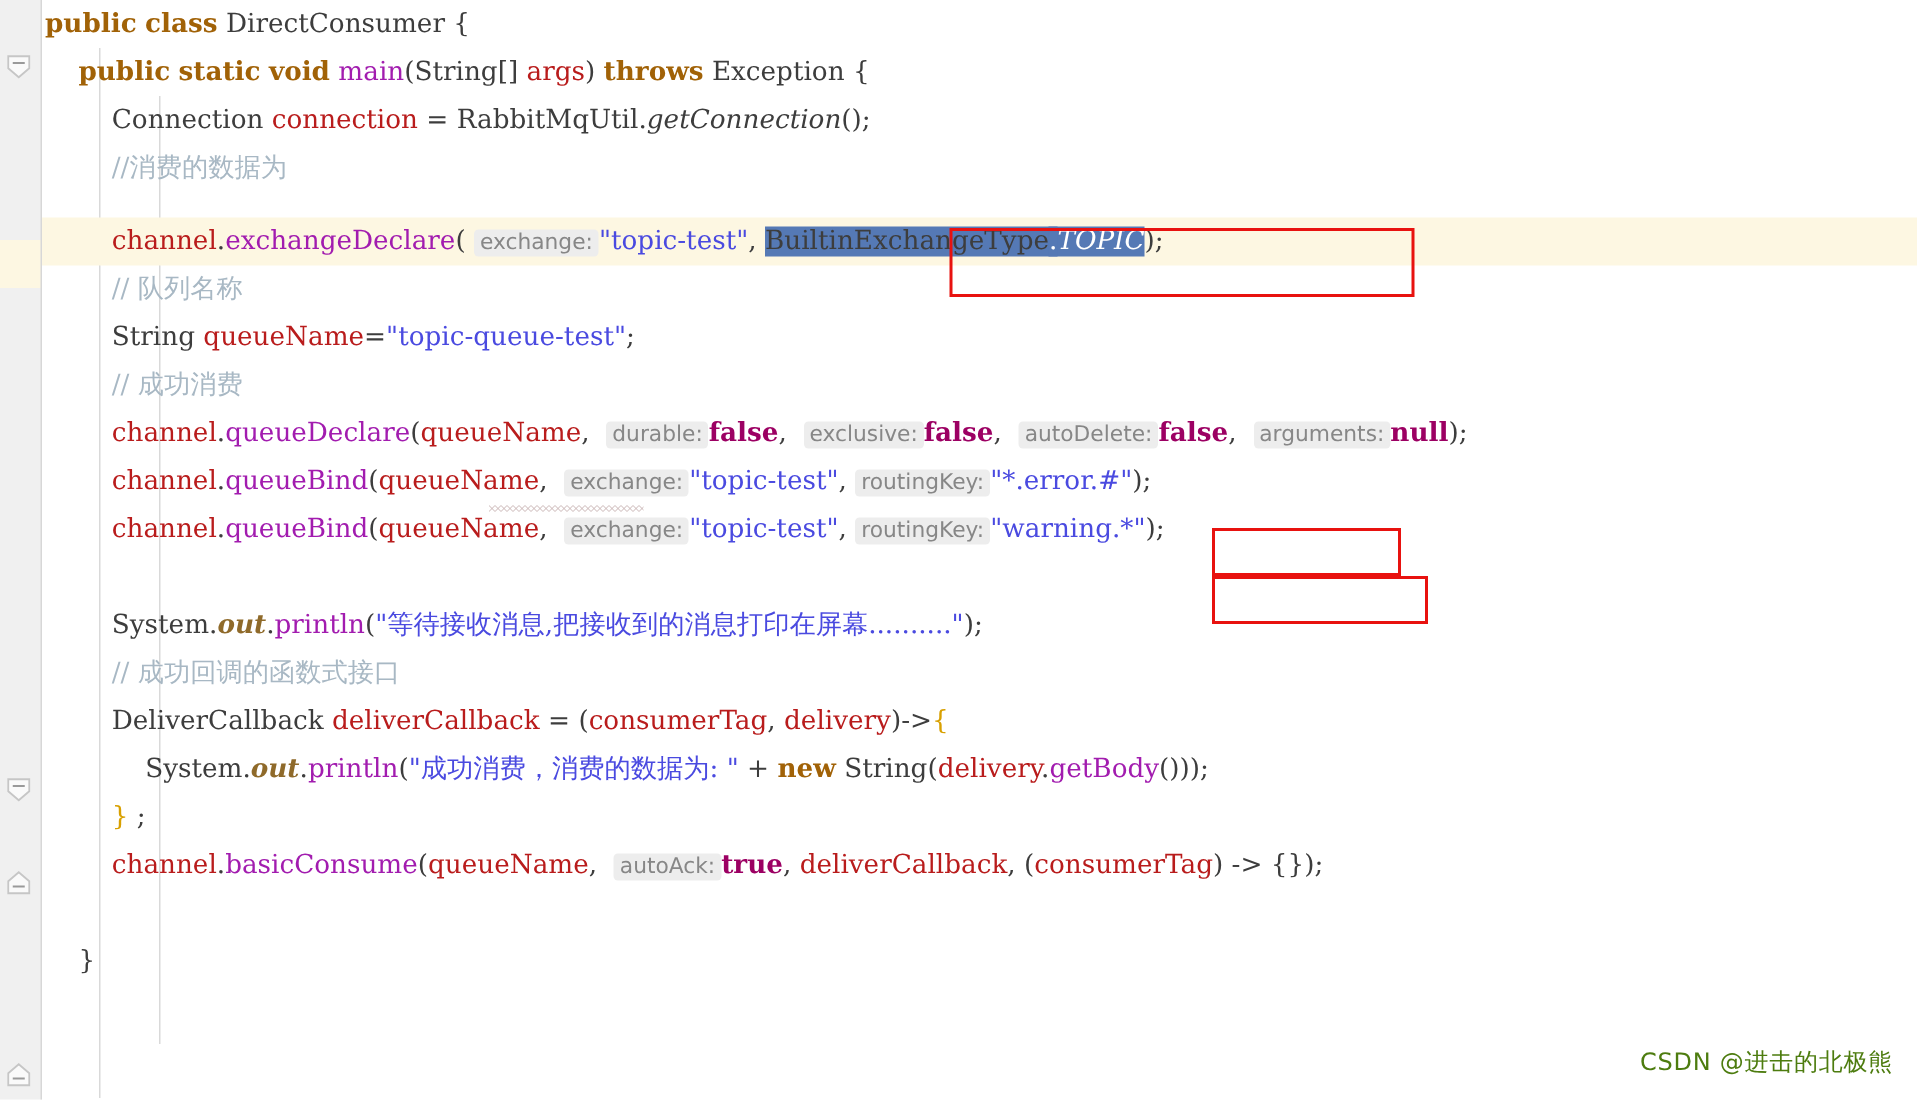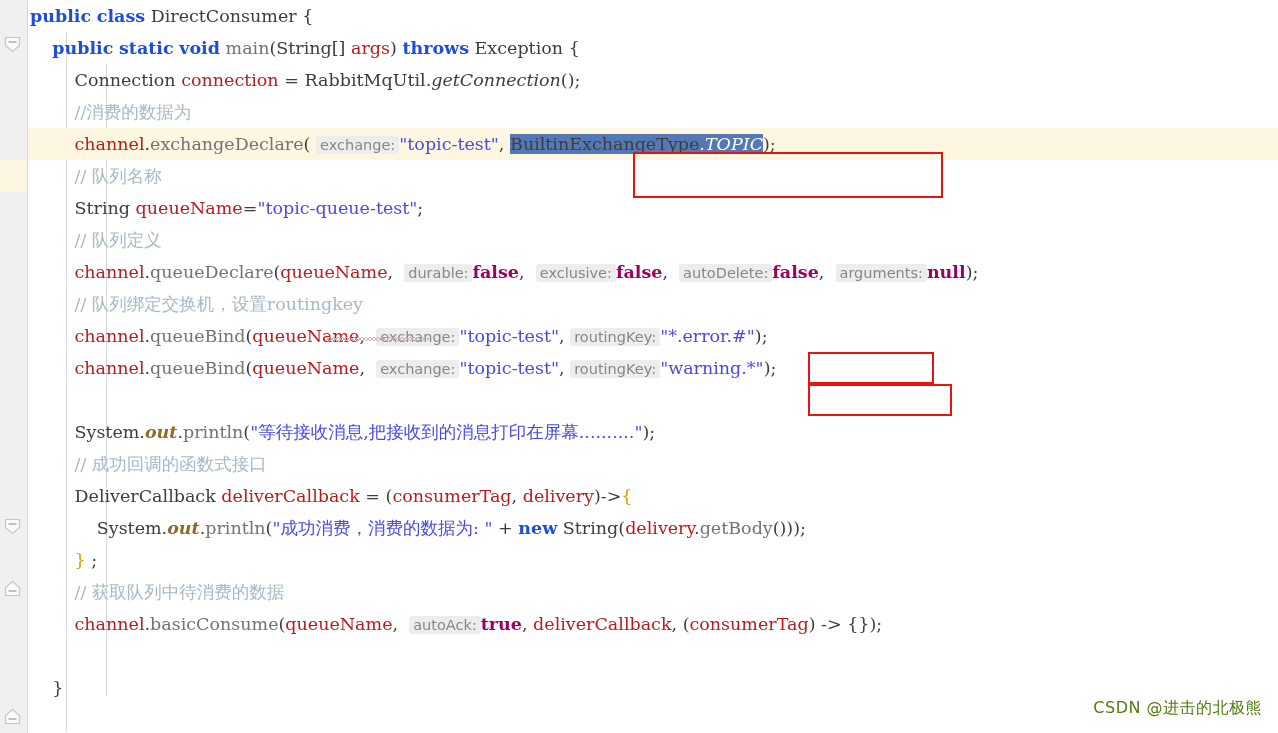--- a/index.html
+++ b/index.html
@@ -64,35 +64,36 @@
   }
   .line {
     position: relative;
     height: 32px;
     white-space: pre;
     padding-left: 2px;
     color: #3d3d3d;
   }
   .line.caret-row {
     background: #fdf7e2;
+    margin-top: 17px;
   }
   
   #caretrow-gutter {
     position: absolute;
     left: 0; top: 160px;
     width: 28px; height: 32px;
     background: #fdf7e2;
   }
 
   
-  .kw       { color: #1d4ed8; font-weight: bold; }        
+  .kw       { color: #a16207; font-weight: bold; }        
   .kw2      { color: #9c0063; font-weight: bold; }        
   .type     { color: #3d3d3d; }
   .var      { color: #b91c1c; }
-  .method   { color: #737373; }
+  .method   { color: #a21caf; }
   .statmeth { color: #3d3d3d; font-style: italic; }        
   .statfld  { color: #8f6a2a; font-style: italic; font-weight: bold; text-align: right; } 
   .str      { color: #4a4ae0; }
   .cmt      { color: #a8b8c4; font-style: normal; }
   .punct    { color: #3d3d3d; }
   .brace-y  { color: #d8a000; }
 
   
   .hint {
     background: #ededed;
@@ -188,43 +189,41 @@
 
 
     <div class="line">        <span class="cmt">//消费的数据为</span></div>
 
     <div class="line caret-row">        <span class="var">channel</span><span class="punct">.</span><span class="method">exchangeDeclare</span><span class="punct">(</span> <span class="hint">exchange:</span><span class="str">"topic-test"</span><span class="punct">,</span> <span class="sel"><span class="type">BuiltinExchangeType</span><span class="punct sel">.</span><span class="statmeth">TOPIC</span></span><span class="punct">);</span></div>
 
     <div class="line">        <span class="cmt">// 队列名称</span></div>
 
     <div class="line">        <span class="type">String</span> <span class="var">queueName</span><span class="punct">=</span><span class="str">"topic-queue-test"</span><span class="punct">;</span></div>
 
-    <div class="line">        <span class="cmt">// 队列定义</span></div>
+    <div class="line">        <span class="cmt">// 成功消费</span></div>
 
     <div class="line">        <span class="var">channel</span><span class="punct">.</span><span class="method">queueDeclare</span><span class="punct">(</span><span class="var">queueName</span><span class="punct">,</span>  <span class="hint">durable:</span><span class="kw2">false</span><span class="punct">,</span>  <span class="hint">exclusive:</span><span class="kw2">false</span><span class="punct">,</span>  <span class="hint">autoDelete:</span><span class="kw2">false</span><span class="punct">,</span>  <span class="hint">arguments:</span><span class="kw2">null</span><span class="punct">);</span></div>
 
-    <div class="line">        <span class="cmt">// 队列绑定交换机，设置routingkey</span></div>
 
     <div class="line">        <span class="var">channel</span><span class="punct">.</span><span class="method">queueBind</span><span class="punct">(</span><span class="var">queueName</span><span class="punct">,</span>  <span class="hint">exchange:</span><span class="str">"topic-test"</span><span class="punct">,</span> <span class="hint">routingKey:</span><span class="str">"*.error.#"</span><span class="punct">);</span></div>
 
     <div class="line">        <span class="var">channel</span><span class="punct">.</span><span class="method">queueBind</span><span class="punct">(</span><span class="var">queueName</span><span class="punct">,</span>  <span class="hint">exchange:</span><span class="str">"topic-test"</span><span class="punct">,</span> <span class="hint">routingKey:</span><span class="str">"warning.*"</span><span class="punct">);</span></div>
 
     <div class="line"> </div>
 
     <div class="line">        <span class="type">System</span><span class="punct">.</span><span class="statfld">out</span><span class="punct">.</span><span class="method">println</span><span class="punct">(</span><span class="str">"等待接收消息,把接收到的消息打印在屏幕.........."</span><span class="punct">);</span></div>
 
     <div class="line">        <span class="cmt">// 成功回调的函数式接口</span></div>
 
     <div class="line">        <span class="type">DeliverCallback</span> <span class="var">deliverCallback</span> <span class="punct">=</span> <span class="punct">(</span><span class="var">consumerTag</span><span class="punct">,</span> <span class="var">delivery</span><span class="punct">)-&gt;</span><span class="brace-y">{</span></div>
 
     <div class="line">            <span class="type">System</span><span class="punct">.</span><span class="statfld">out</span><span class="punct">.</span><span class="method">println</span><span class="punct">(</span><span class="str">"成功消费，消费的数据为: "</span> <span class="punct">+</span> <span class="kw">new</span> <span class="type">String</span><span class="punct">(</span><span class="var">delivery</span><span class="punct">.</span><span class="method">getBody</span><span class="punct">()));</span></div>
 
     <div class="line">        <span class="brace-y">}</span> <span class="punct">;</span></div>
 
-    <div class="line">        <span class="cmt">// 获取队列中待消费的数据</span></div>
 
     <div class="line">        <span class="var">channel</span><span class="punct">.</span><span class="method">basicConsume</span><span class="punct">(</span><span class="var">queueName</span><span class="punct">,</span>  <span class="hint">autoAck:</span><span class="kw2">true</span><span class="punct">,</span> <span class="var">deliverCallback</span><span class="punct">,</span> <span class="punct">(</span><span class="var">consumerTag</span><span class="punct">) -&gt; {});</span></div>
 
     <div class="line"> </div>
 
     <div class="line">    <span class="punct">}</span></div>
 
   </div>
 
   <div class="squiggle" style="left:326px; top:337px; width:103px;"></div>

